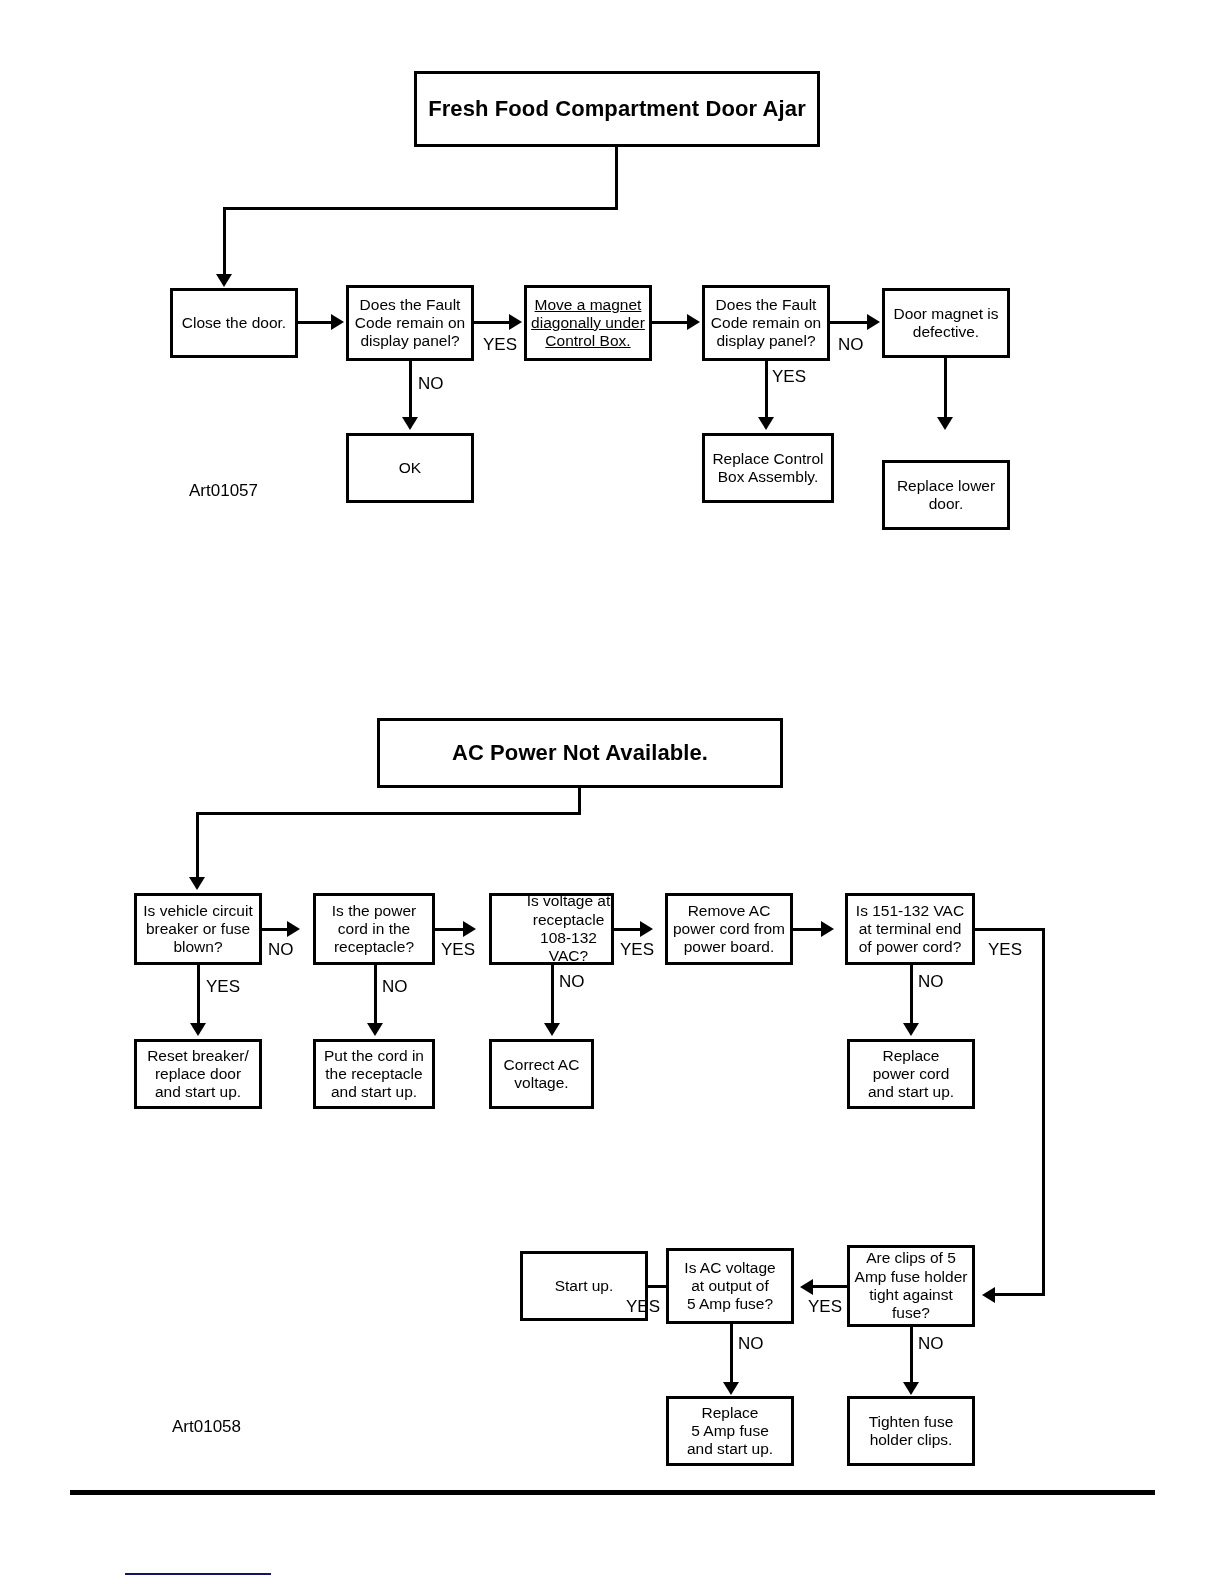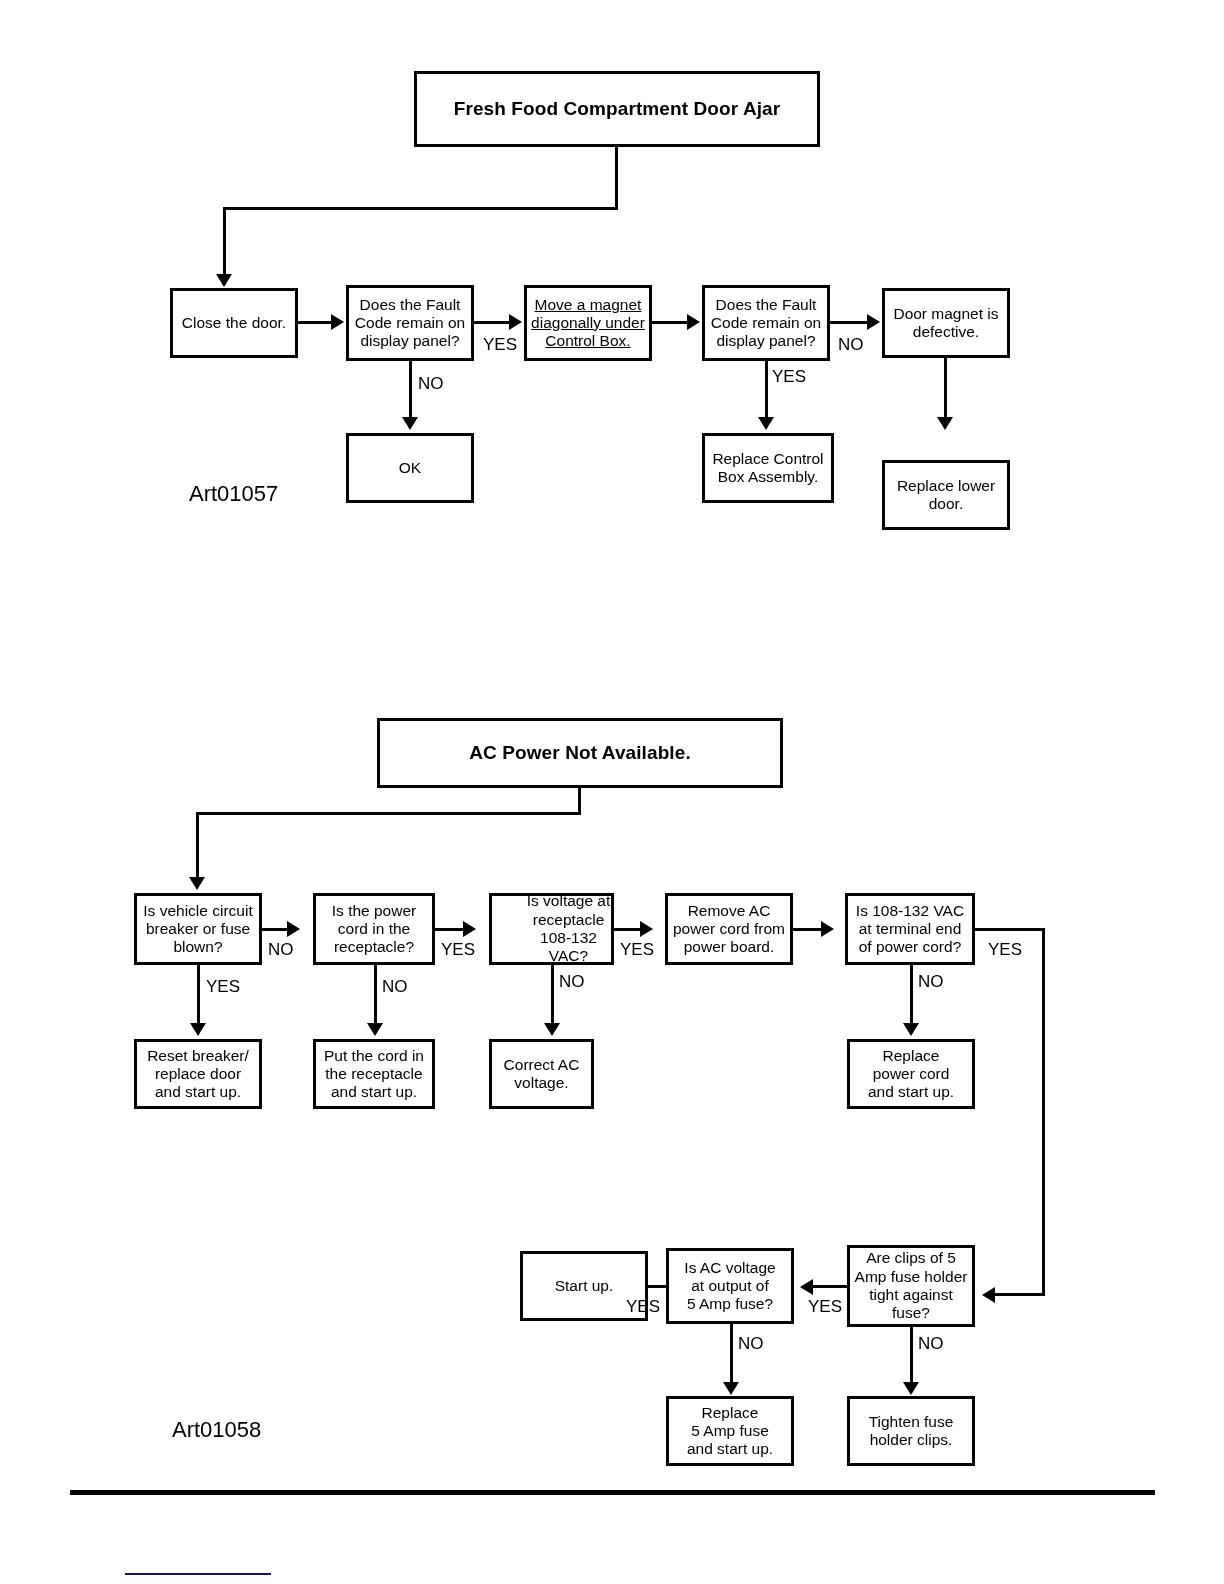--- a/index.html
+++ b/index.html
@@ -28,21 +28,21 @@
     display: flex;
     align-items: center;
     justify-content: center;
     text-align: center;
     line-height: 1.18;
     white-space: pre-line;
     z-index: 3;
   }
   .node.title {
     font-weight: bold;
-    font-size: 19px;
+    font-size: 22px;
     letter-spacing: 0.1px;
   }
   .node.step {
     font-size: 15.5px;
   }
   
   .ln {
     position: absolute;
     background: #000000;
     z-index: 1;
@@ -74,21 +74,21 @@
   
   .edge-label {
     position: absolute;
     font-size: 17px;
     color: #000000;
     white-space: nowrap;
     z-index: 4;
   }
   .art-label {
     position: absolute;
-    font-size: 22px;
+    font-size: 17px;
     color: #000000;
     white-space: nowrap;
     z-index: 4;
   }
   
   .rule-bottom {
     position: absolute;
     background: #000000;
     height: 5px;
   }
@@ -183,21 +183,21 @@
 receptacle?</div>
 
     <div class="node step" style="left:489px; top:893px; width:125px; height:72px;padding-left:34px;">Is voltage at
 receptacle
 108-132 VAC?</div>
 
     <div class="node step" style="left:665px; top:893px; width:128px; height:72px;">Remove AC
 power cord from
 power board.</div>
 
-    <div class="node step" style="left:845px; top:893px; width:130px; height:72px;">Is 108-132 VAC
+    <div class="node step" style="left:845px; top:893px; width:130px; height:72px;">Is 151-132 VAC
 at terminal end
 of power cord?</div>
 
     <div class="ln h" style="left:262px; top:928px; width:27px; height:3px;"></div>
     <div class="arrow right" style="left:287px; top:921px;"></div>
     <div class="edge-label" style="left:268px; top:940px;">NO</div>
 
     <div class="ln h" style="left:435px; top:928px; width:30px; height:3px;"></div>
     <div class="arrow right" style="left:463px; top:921px;"></div>
     <div class="edge-label" style="left:441px; top:940px;">YES</div>

